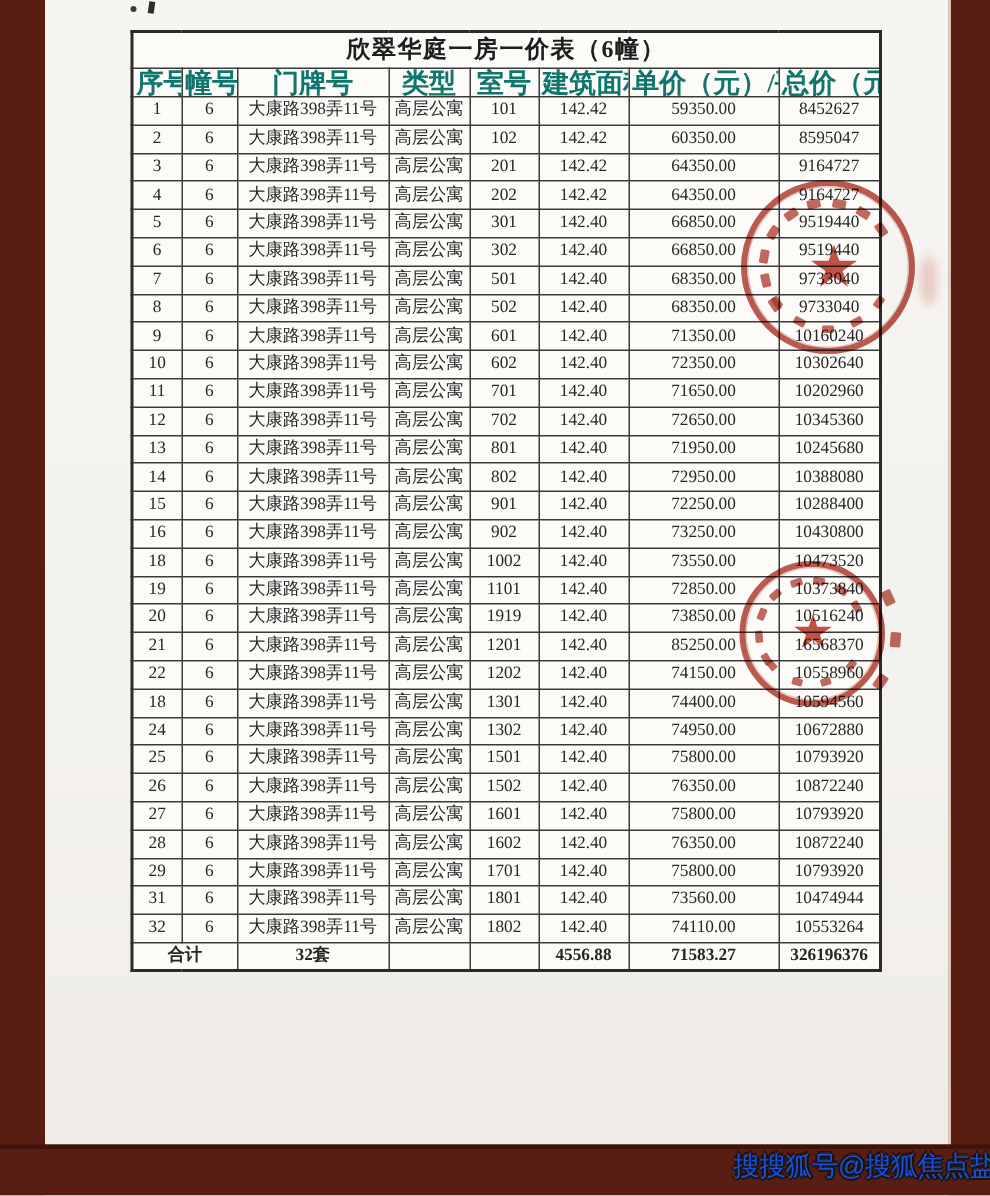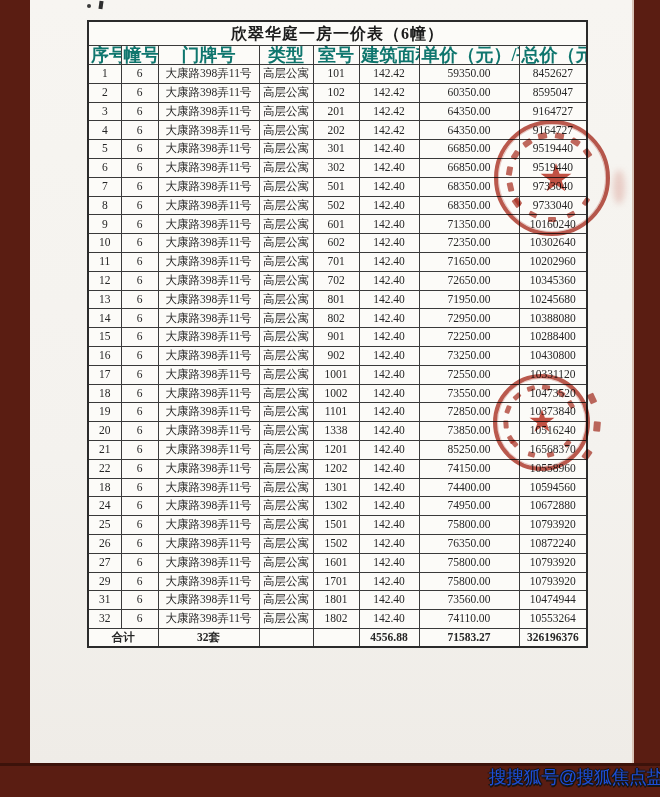--- a/index.html
+++ b/index.html
@@ -247,30 +247,20 @@
             <td>16</td>
             <td>6</td>
             <td class="addr">大康路398弄11号</td>
             <td>高层公寓</td>
             <td>902</td>
             <td>142.40</td>
             <td>73250.00</td>
             <td>10430800</td>
           </tr>
           <tr>
-            <td>17</td>
-            <td>6</td>
-            <td class="addr">大康路398弄11号</td>
-            <td>高层公寓</td>
-            <td>1001</td>
-            <td>142.40</td>
-            <td>72550.00</td>
-            <td>10331120</td>
-          </tr>
-          <tr>
             <td>18</td>
             <td>6</td>
             <td class="addr">大康路398弄11号</td>
             <td>高层公寓</td>
             <td>1002</td>
             <td>142.40</td>
             <td>73550.00</td>
             <td>10473520</td>
           </tr>
           <tr>
@@ -281,21 +271,21 @@
             <td>1101</td>
             <td>142.40</td>
             <td>72850.00</td>
             <td>10373840</td>
           </tr>
           <tr>
             <td>20</td>
             <td>6</td>
             <td class="addr">大康路398弄11号</td>
             <td>高层公寓</td>
-            <td>1338</td>
+            <td>1919</td>
             <td>142.40</td>
             <td>73850.00</td>
             <td>10516240</td>
           </tr>
           <tr>
             <td>21</td>
             <td>6</td>
             <td class="addr">大康路398弄11号</td>
             <td>高层公寓</td>
             <td>1201</td>
@@ -355,20 +345,30 @@
           </tr>
           <tr>
             <td>27</td>
             <td>6</td>
             <td class="addr">大康路398弄11号</td>
             <td>高层公寓</td>
             <td>1601</td>
             <td>142.40</td>
             <td>75800.00</td>
             <td>10793920</td>
+          </tr>
+          <tr>
+            <td>28</td>
+            <td>6</td>
+            <td class="addr">大康路398弄11号</td>
+            <td>高层公寓</td>
+            <td>1602</td>
+            <td>142.40</td>
+            <td>76350.00</td>
+            <td>10872240</td>
           </tr>
           <tr>
             <td>29</td>
             <td>6</td>
             <td class="addr">大康路398弄11号</td>
             <td>高层公寓</td>
             <td>1701</td>
             <td>142.40</td>
             <td>75800.00</td>
             <td>10793920</td>

